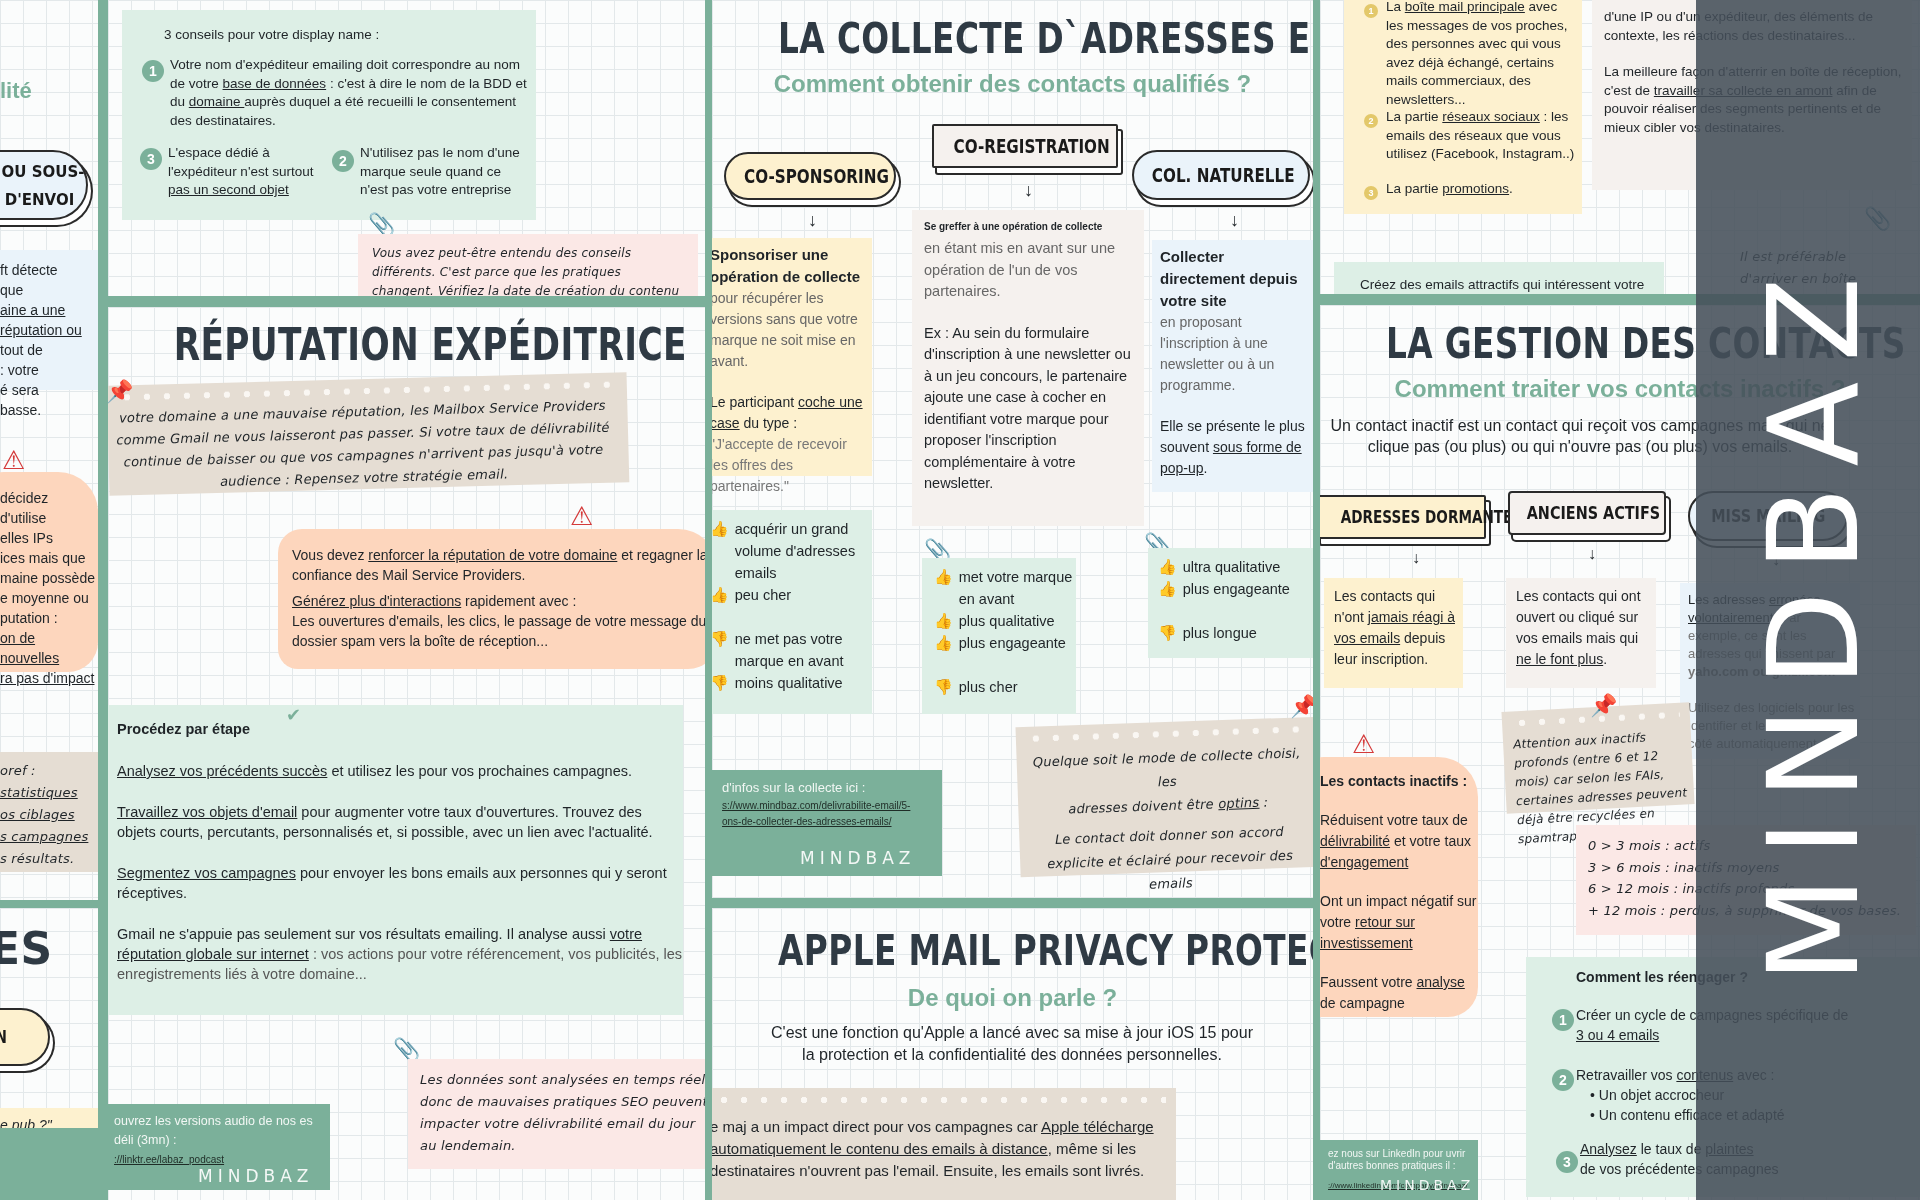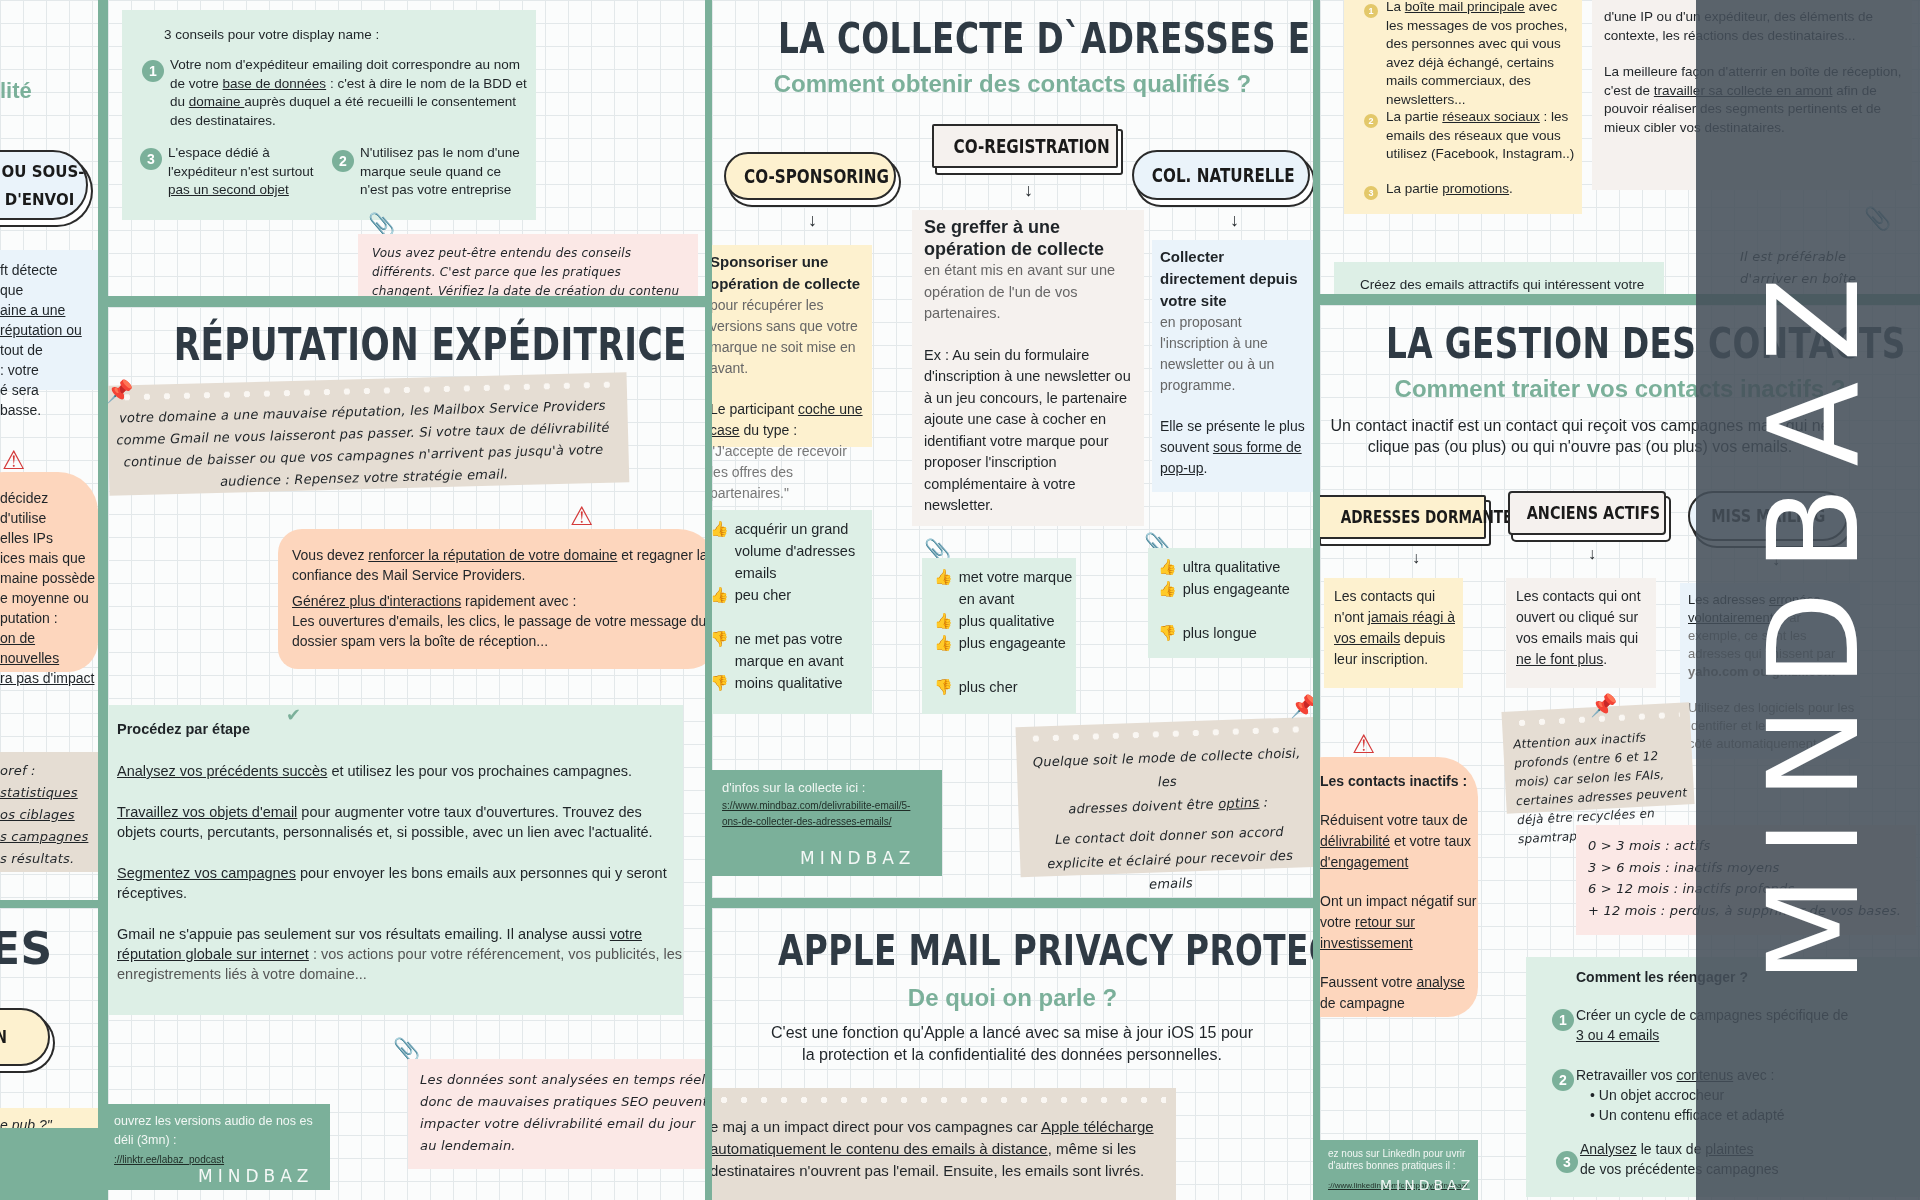--- a/index.html
+++ b/index.html
@@ -211,28 +211,28 @@
   <div class="bubble" style="left:220px;top:124px;width:186px;height:44px;border-radius:2px;background:#f5f1ee;font-size:19px;line-height:40px;">
     <span>CO-REGISTRATION</span>
   </div>
   <div class="bubble" style="left:420px;top:150px;width:178px;height:50px;border-radius:30px;background:#eaf3fa;font-size:19px;line-height:46px;">
     <span>COL. NATURELLE</span>
   </div>
   <div class="abs" style="left:96px;top:210px;font-size:18px;">↓</div>
   <div class="abs" style="left:312px;top:180px;font-size:18px;">↓</div>
   <div class="abs" style="left:518px;top:210px;font-size:18px;">↓</div>
 
-  <div class="card cream" style="left:-2px;top:238px;width:162px;height:202px;font-size:14px;line-height:21px;padding:6px 6px 8px 0;margin-top:7px;">
+  <div class="card cream" style="left:-2px;top:238px;width:162px;height:238px;font-size:14px;line-height:21px;padding:6px 6px 8px 0;">
     <div style="font-weight:bold;font-size:15px;line-height:22px;">Sponsoriser une opération de collecte</div>
     <div style="color:#666;">pour récupérer les versions sans que votre marque ne soit mise en avant.</div>
     <div style="margin-top:20px;"><span>Le participant </span><span class="u">coche une case</span><span> du type :</span></div>
     <div style="color:#777;">"J'accepte de recevoir les offres des partenaires."</div>
   </div>
   <div class="card greyw" style="left:200px;top:210px;width:232px;height:316px;font-size:14.5px;line-height:21.5px;padding:6px 12px;">
-    <div style="font-weight:bold;font-size:18px;line-height:22px;">Se greffer à une opération de collecte</div>
+    <div style="font-weight:bold;font-size:10px;line-height:22px;">Se greffer à une opération de collecte</div>
     <div style="color:#666;">en étant mis en avant sur une opération de l'un de vos partenaires.</div>
     <div style="margin-top:20px;">Ex : Au sein du formulaire d'inscription à une newsletter ou à un jeu concours, le partenaire ajoute une case à cocher en identifiant votre marque pour proposer l'inscription complémentaire à votre newsletter.</div>
   </div>
   <div class="card bluew" style="left:440px;top:240px;width:161px;height:252px;font-size:14px;line-height:21px;padding:6px 6px 0 8px;">
     <div style="font-weight:bold;font-size:15px;line-height:22px;">Collecter directement depuis votre site</div>
     <div style="color:#666;">en proposant l'inscription à une newsletter ou à un programme.</div>
     <div style="margin-top:20px;"><span>Elle se présente le plus souvent </span><span class="u">sous forme de pop-up</span><span>.</span></div>
   </div>
 
   <div class="card mint" style="left:-2px;top:510px;width:162px;height:204px;font-size:14.5px;line-height:22px;padding:8px 0 0 0;">

